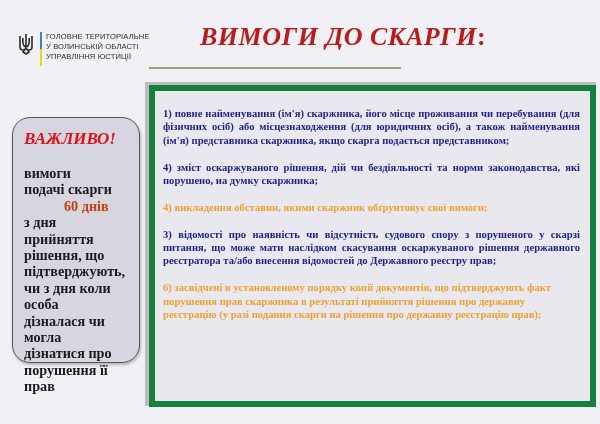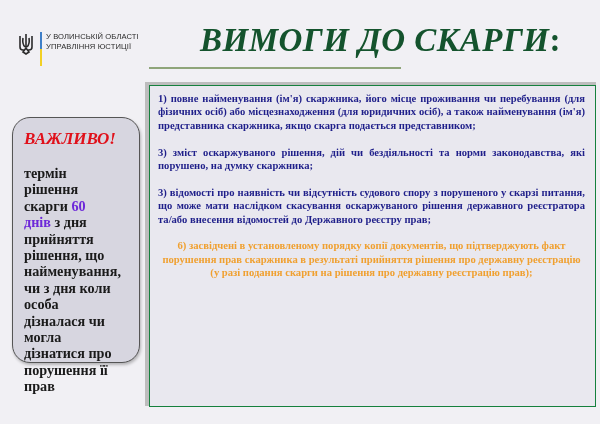--- a/index.html
+++ b/index.html
@@ -19,21 +19,21 @@
       background: linear-gradient(#3f7fc8 0 50%, #f2d024 50% 100%);
     }
     .org-name {
       font-family: "Liberation Sans", sans-serif;
       font-size: 7.6px; line-height: 10px; color: #2b2b2b; letter-spacing: 0.1px;
     }
     .title {
       position: absolute; left: 200px; top: 22px;
       font-family: "Liberation Serif", serif;
       font-weight: bold; font-style: italic;
-      font-size: 33px; color: #14532d; letter-spacing: 0.5px;
+      font-size: 26px; color: #b91c1c; letter-spacing: 0.5px;
       white-space: nowrap;
     }
     .title .colon { font-style: normal; }
     .title-rule {
       position: absolute; left: 149px; top: 67px; width: 252px; height: 2px;
       background: #8fa57a;
     }
     .important-box {
       position: absolute; left: 12px; top: 117px; width: 128px; height: 246px;
       background: #d7d6e0;
@@ -44,60 +44,62 @@
     }
     .important-title {
       text-align: center;
       font-weight: bold; font-style: italic;
       color: #e0101a; font-size: 17px; margin-top: 1px;
     }
     .important-text {
       margin-top: 16px;
       font-weight: bold; font-size: 14.2px; line-height: 16.4px; color: #1a1a1a;
     }
-    .important-text .red { color: #6d28d9; }
+    .important-text .red { color: #c2410c; margin-left: 40px; }
     .list-shadow {
       position: absolute; left: 145px; top: 82px; width: 451px; height: 324px;
       background: #bdbdbd;
     }
     .list-box {
       position: absolute; left: 149px; top: 85px; width: 447px; height: 322px;
       background: #e9e8ef;
-      border: 1px solid #15803d;
-      padding: 6px 10px 0 8px;
+      border: 6px solid #15803d;
+      padding: 16px 10px 0 8px;
     }
     .req {
       font-weight: bold; font-size: 10.6px; line-height: 13.4px;
       text-align: justify;
       margin-bottom: 13.4px;
     }
     .req.blue { color: #1f1f8a; }
     .req.orange { color: #f0a030; }
   </style>
 </head>
 <body>
 
 <div class="logo">
   <svg class="trident" viewBox="0 0 18 22">
     <path d="M9 1 L9 15 M9 15 L6 19 L9 21 L12 19 Z M3 3 L3 14 Q3 17 6 17 L8 17 M15 3 L15 14 Q15 17 12 17 L10 17 M6 5 Q5 11 8 14 M12 5 Q13 11 10 14" stroke="#2b2b2b" stroke-width="1.6" fill="none"></path>
   </svg>
   <div class="flag-bar"></div>
   <div class="org-name">
+    <div>ГОЛОВНЕ ТЕРИТОРІАЛЬНЕ</div>
     <div>У ВОЛИНСЬКІЙ ОБЛАСТІ</div>
     <div>УПРАВЛІННЯ ЮСТИЦІЇ</div>
   </div>
 </div>
 
 <div class="title"><span>ВИМОГИ ДО СКАРГИ</span><span class="colon">:</span></div>
 <div class="title-rule"></div>
 
 <div class="important-box">
   <div class="important-title">ВАЖЛИВО!</div>
-  <div class="important-text"><span>термін рішення скарги </span><span class="red">60 днів</span><span> з дня прийняття рішення, що найменування, чи з дня коли особа дізналася чи могла дізнатися про порушення її прав</span></div>
+  <div class="important-text"><span>вимоги подачі скарги </span><span class="red">60 днів</span><span> з дня прийняття рішення, що підтверджують, чи з дня коли особа дізналася чи могла дізнатися про порушення її прав</span></div>
 </div>
 
 <div class="list-shadow"></div>
 <div class="list-box">
   <p class="req blue">1) повне найменування (ім'я) скаржника, його місце проживання чи перебування (для фізичних осіб) або місцезнаходження (для юридичних осіб), а також найменування (ім'я) представника скаржника, якщо скарга подається представником;</p>
-  <p class="req blue">3) зміст оскаржуваного рішення, дій чи бездіяльності та норми законодавства, які порушено, на  думку скаржника;</p>
+  <p class="req blue">4) зміст оскаржуваного рішення, дій чи бездіяльності та норми законодавства, які порушено, на  думку скаржника;</p>
+  <p class="req orange">4) викладення обставин, якими скаржник обґрунтовує свої вимоги;</p>
   <p class="req blue">3) відомості про наявність чи відсутність судового спору з порушеного у скарзі питання, що може мати наслідком скасування оскаржуваного рішення державного реєстратора та/або внесення відомостей до Державного реєстру прав;</p>
-  <p class="req orange" style="text-align:center">6) засвідчені в установленому порядку копії документів, що підтверджують факт порушення прав скаржника в результаті прийняття рішення про державну реєстрацію (у разі подання скарги на рішення про державну реєстрацію прав);</p>
+  <p class="req orange" style="text-align:left">6) засвідчені в установленому порядку копії документів, що підтверджують факт порушення прав скаржника в результаті прийняття рішення про державну реєстрацію (у разі подання скарги на рішення про державну реєстрацію прав);</p>
 </div>
 
 </body></html>

